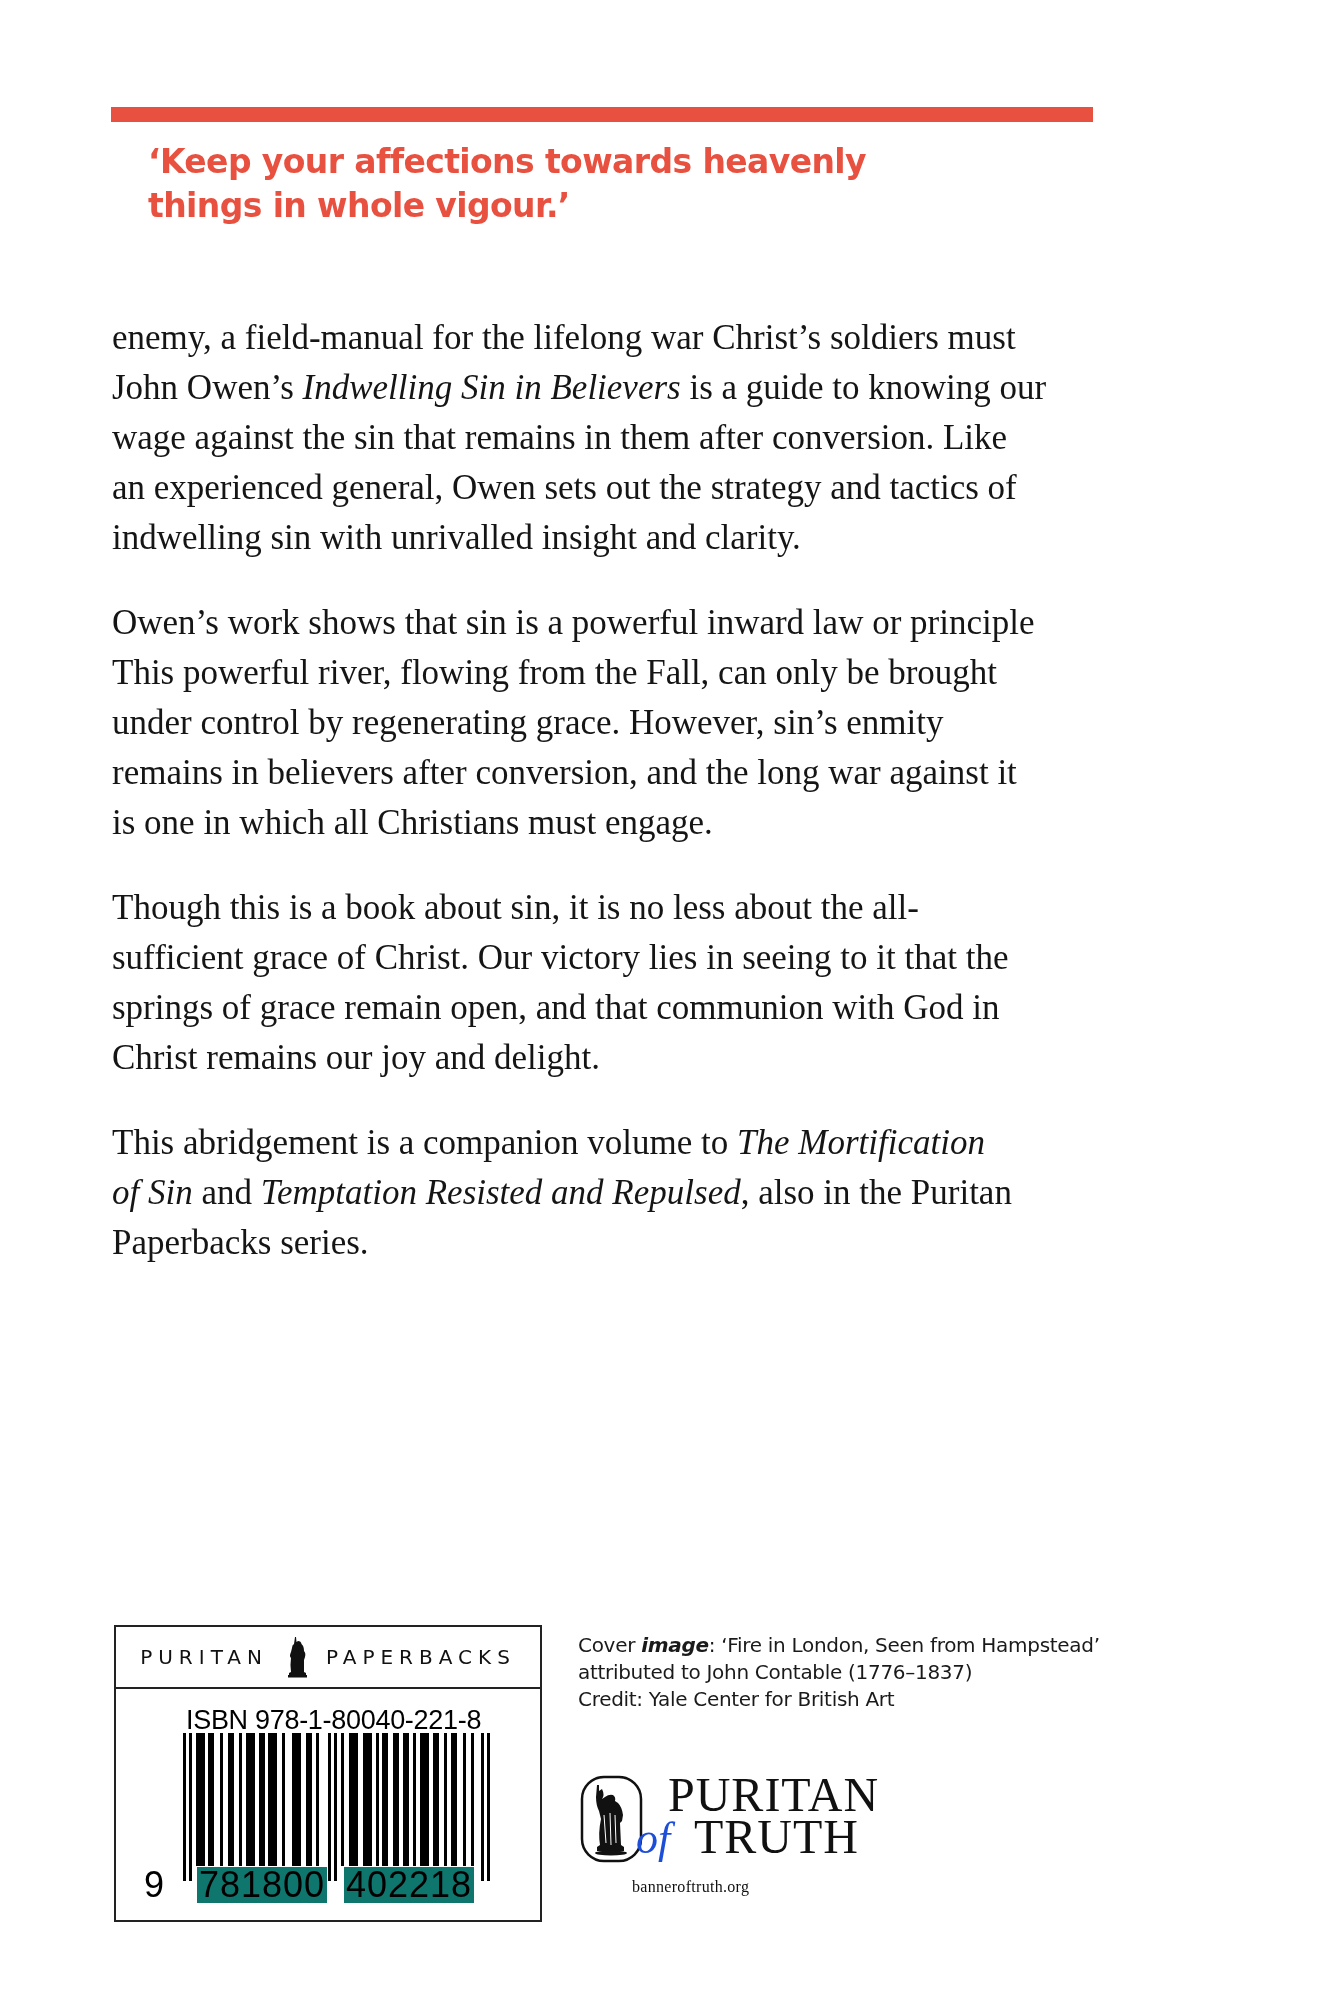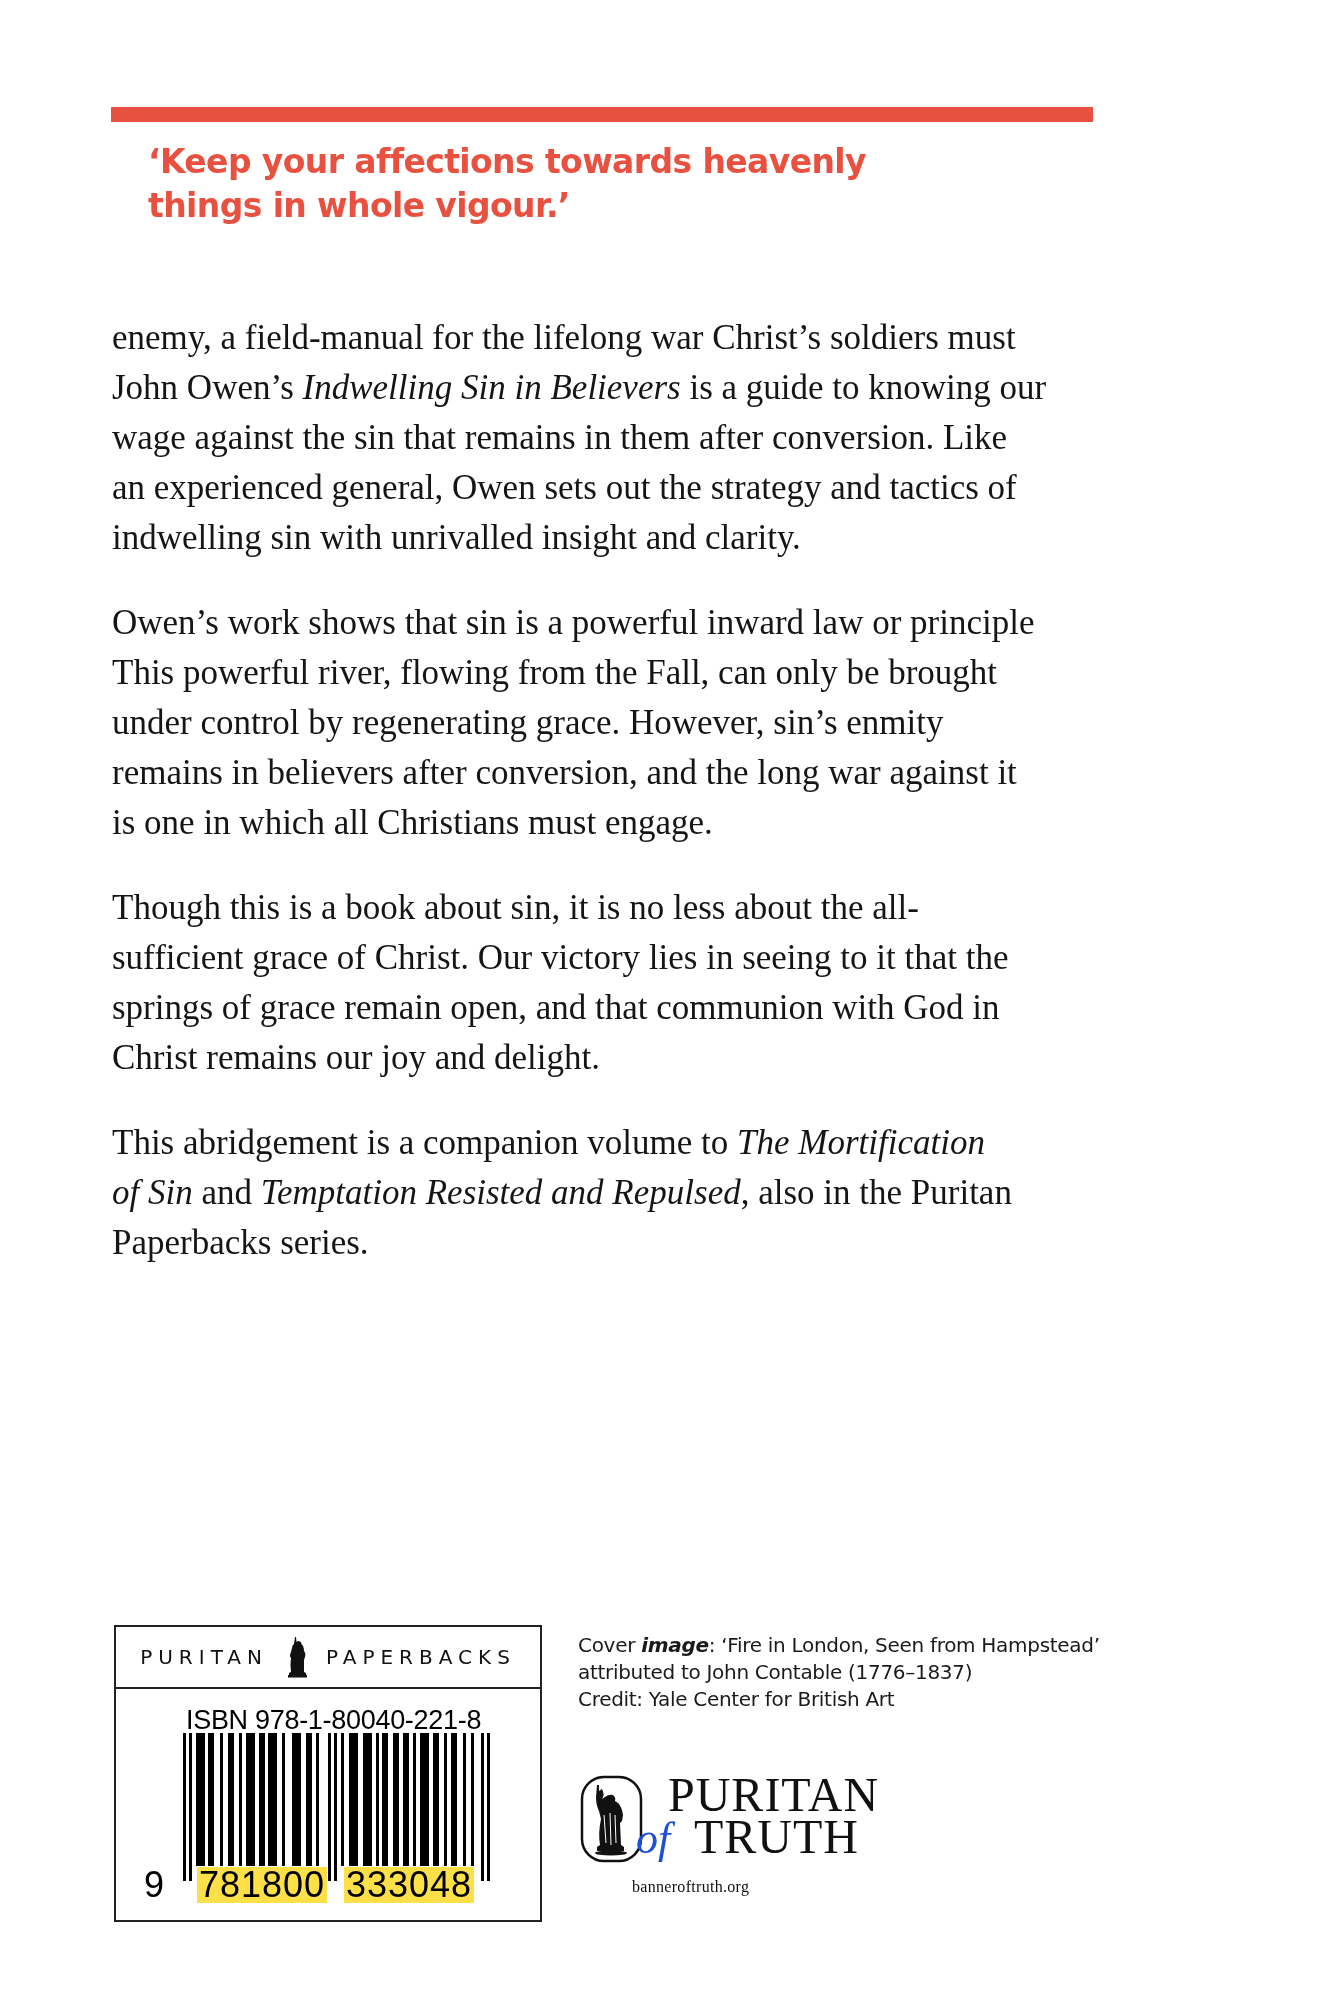--- a/index.html
+++ b/index.html
@@ -25,21 +25,21 @@
     #barcode-box { left: 114px; top: 1625px; width: 428px; height: 297px; border: 2px solid #222; box-sizing: border-box; }
     #series-band { position: absolute; left: 0; top: 0; right: 0; height: 60px; border-bottom: 2px solid #222;
                    display: flex; align-items: center; justify-content: center; gap: 18px;
                    font-family: "DejaVu Sans", sans-serif; font-size: 20px; letter-spacing: 6px; color: #111; }
     #series-band .word { white-space: nowrap; }
     #series-emblem { width: 22px; height: 42px; }
     #isbn-text { position: absolute; left: 70px; top: 78px; font-family: "Liberation Sans", sans-serif; font-size: 27px;
                  letter-spacing: -0.3px; color: #000; white-space: nowrap; }
     #bars { position: absolute; left: 67px; top: 106px; }
     .ean-digit { position: absolute; top: 240px; font-family: "Liberation Sans", sans-serif; font-size: 36px;
-                 line-height: 36px; color: #000; background: #fde047; white-space: nowrap; letter-spacing: 1px; }
+                 line-height: 36px; color: #000; background: #0f766e; white-space: nowrap; letter-spacing: 1px; }
     #ean-first { left: 28px; background: transparent; }
     #ean-left { left: 81px; padding: 0 2px; }
     #ean-right { left: 228px; padding: 0 2px; }
 
     
     #credits { left: 578px; top: 1632px; font-family: "DejaVu Sans", sans-serif; font-size: 20px; line-height: 27px;
                color: #1a1a1a; letter-spacing: -0.3px; }
     #credits .ln { display: block; white-space: nowrap; }
     #credits em { font-style: italic; font-weight: bold; }
 
@@ -141,21 +141,21 @@
       <rect x="280" y="0" width="3" height="133"></rect>
         <rect x="288" y="0" width="3" height="133"></rect>
 
       <rect x="298" y="0" width="3" height="148"></rect>
         <rect x="304" y="0" width="3" height="148"></rect>
     </g>
   </svg>
 
   <span id="ean-first" class="ean-digit">9</span>
   <span id="ean-left" class="ean-digit">781800</span>
-  <span id="ean-right" class="ean-digit">333048</span>
+  <span id="ean-right" class="ean-digit">402218</span>
 </div>
 
 <div id="credits" class="abs">
   <span class="ln"><span>Cover </span><em>image</em><span>: ‘Fire in London, Seen from Hampstead’</span></span>
   <span class="ln">attributed to John Contable (1776–1837)</span>
   <span class="ln">Credit: Yale Center for British Art</span>
 </div>
 
 <svg id="pub-emblem" class="abs" viewBox="0 0 63 88">
   <rect x="2" y="2" width="59" height="84" rx="22" ry="22" fill="none" stroke="#111" stroke-width="2.5"></rect>

